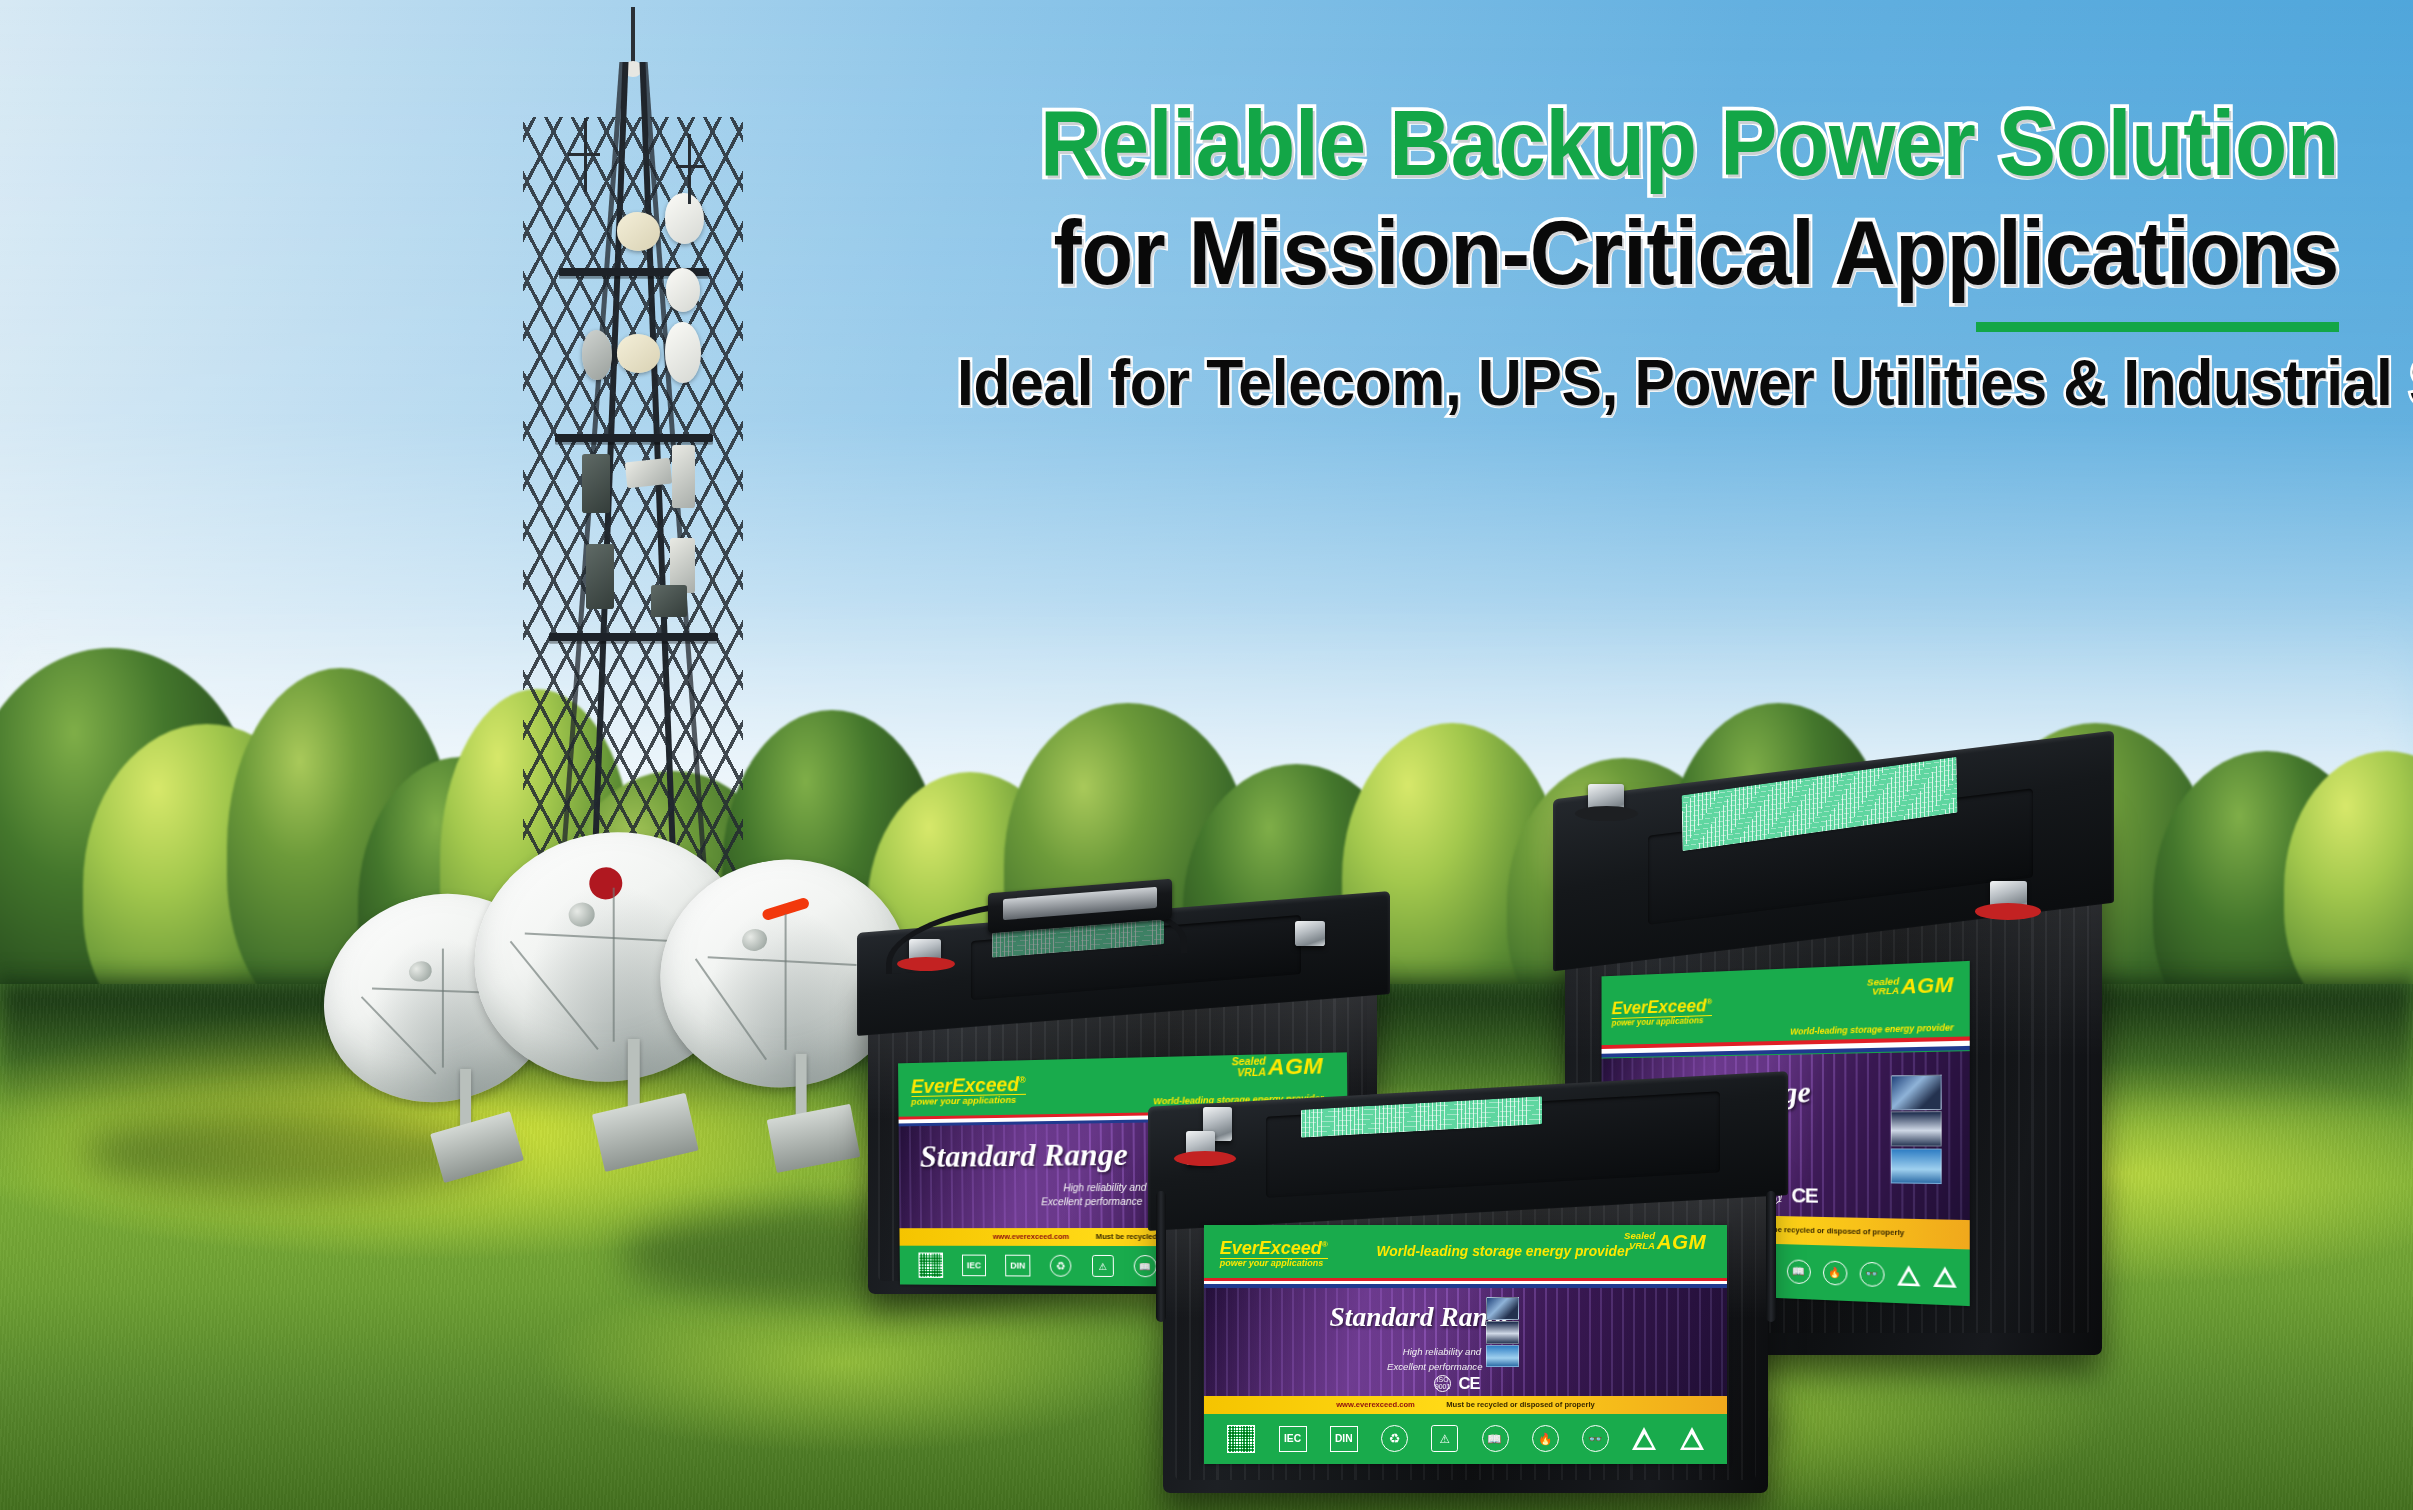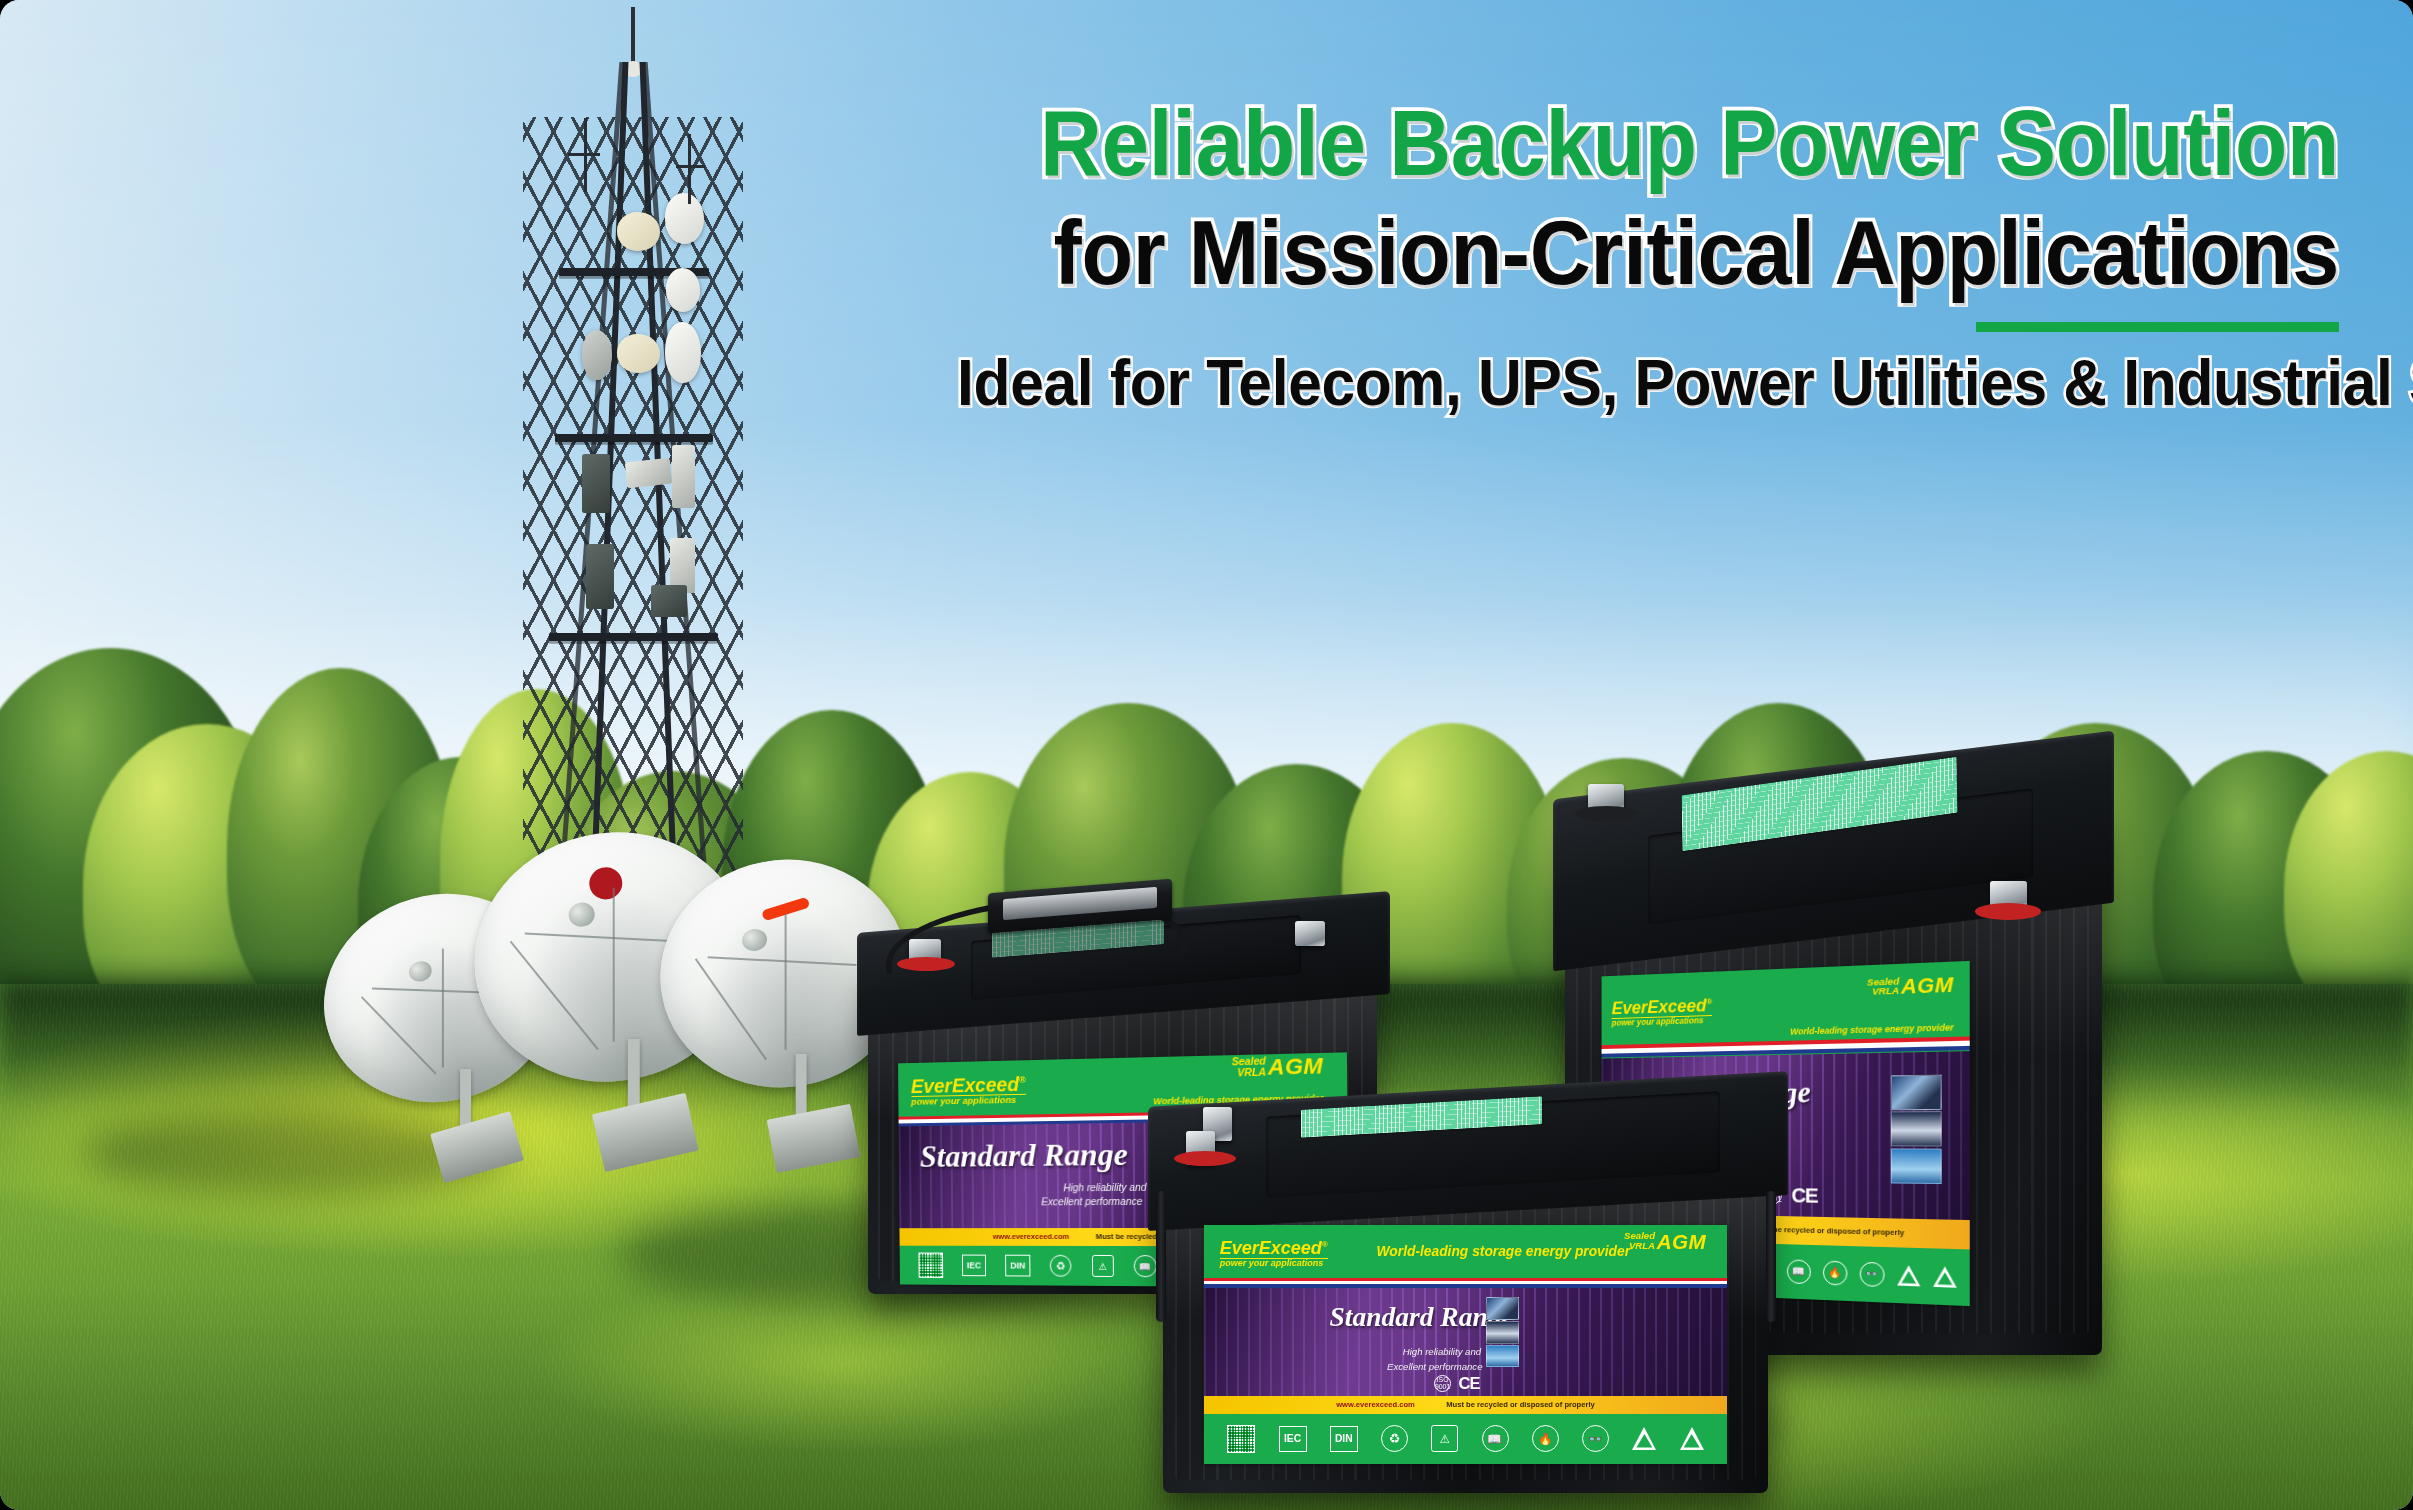--- a/index.html
+++ b/index.html
@@ -4,21 +4,20 @@
 <title>EverExceed Backup Power Banner</title>
 <style>
   html,body{margin:0;padding:0;background:#000;}
   body{font-family:"Liberation Sans", sans-serif;}
 
   .stage{
     position:relative;
     width:2413px;height:1510px;
     overflow:hidden;
     background:#8fc3e8;
-    border-radius:19px;
   }
 
   
   .sky{
     position:absolute;left:0;top:0;width:100%;height:62%;
     background:
       linear-gradient(to bottom,
         rgba(255,255,255,0) 0%,
         rgba(255,255,255,0.12) 45%,
         rgba(255,255,255,0.72) 82%,

